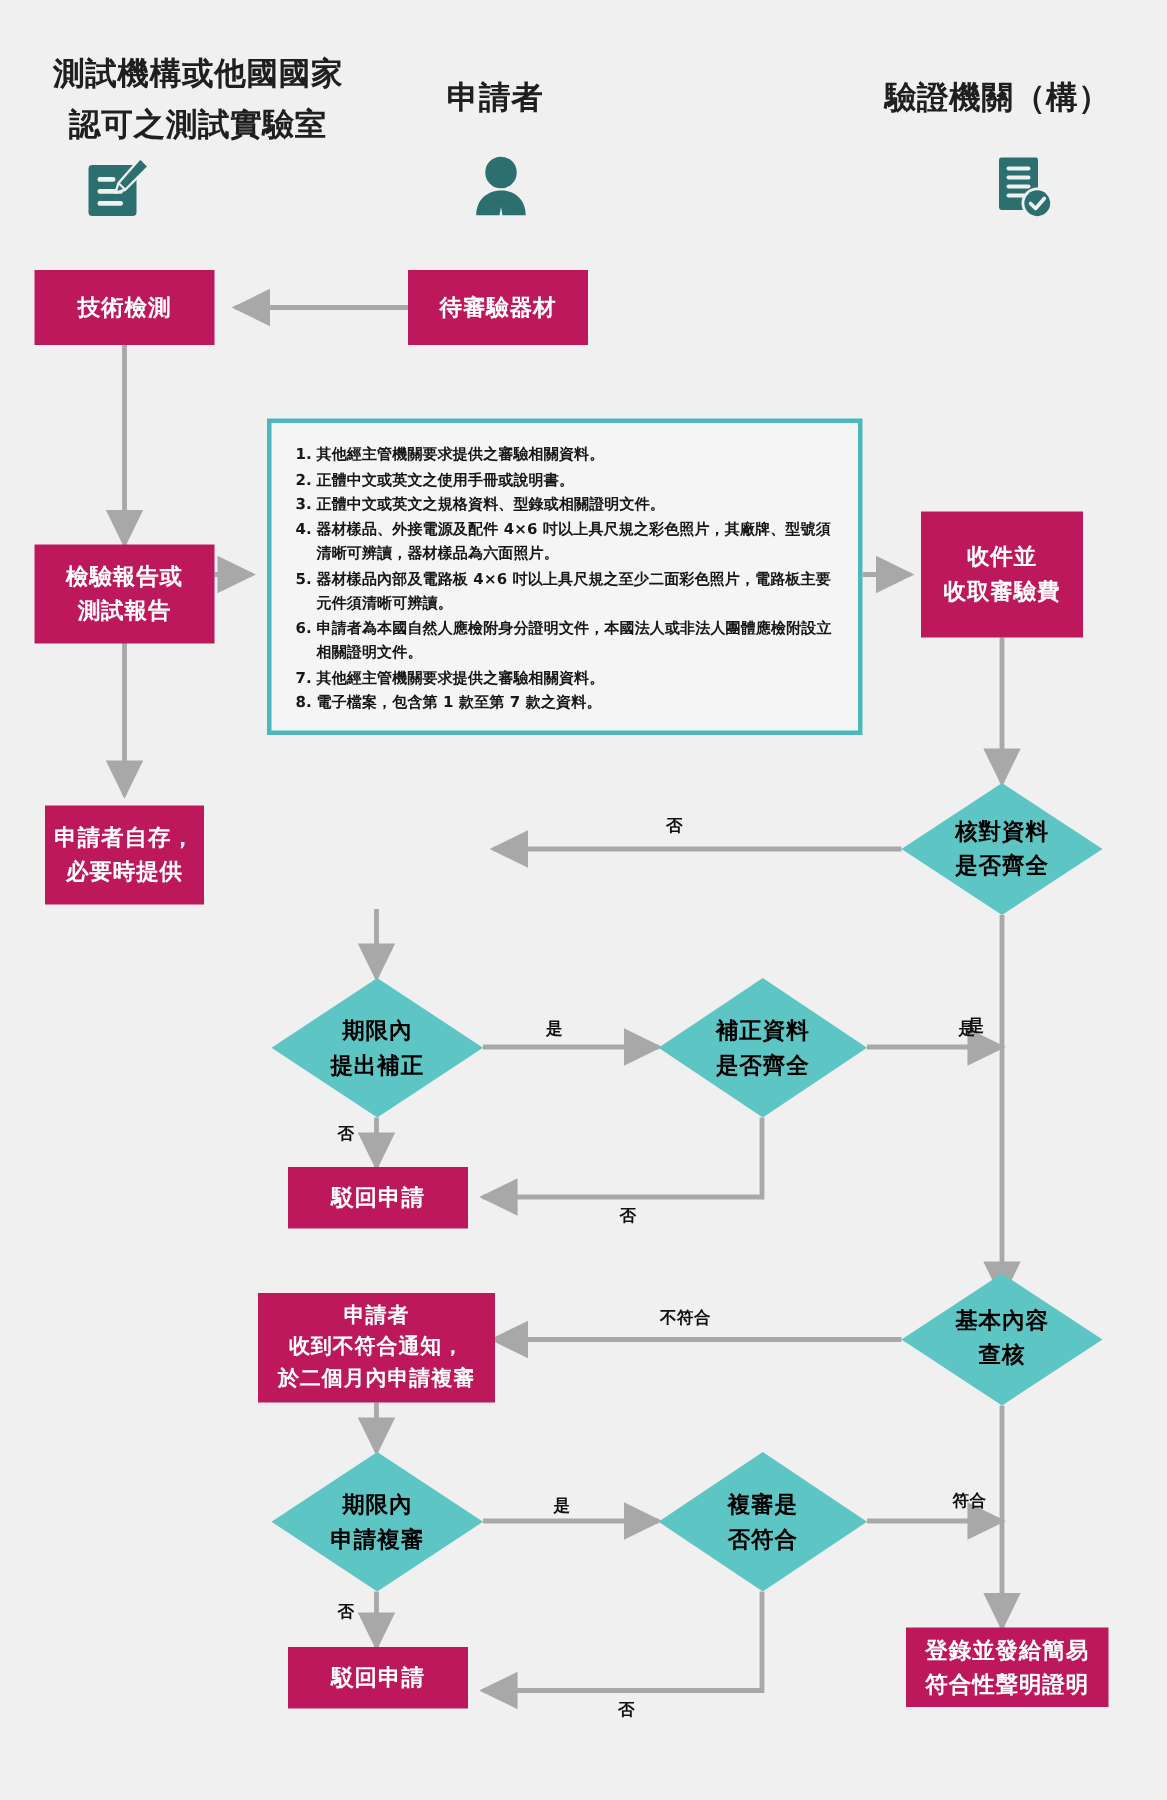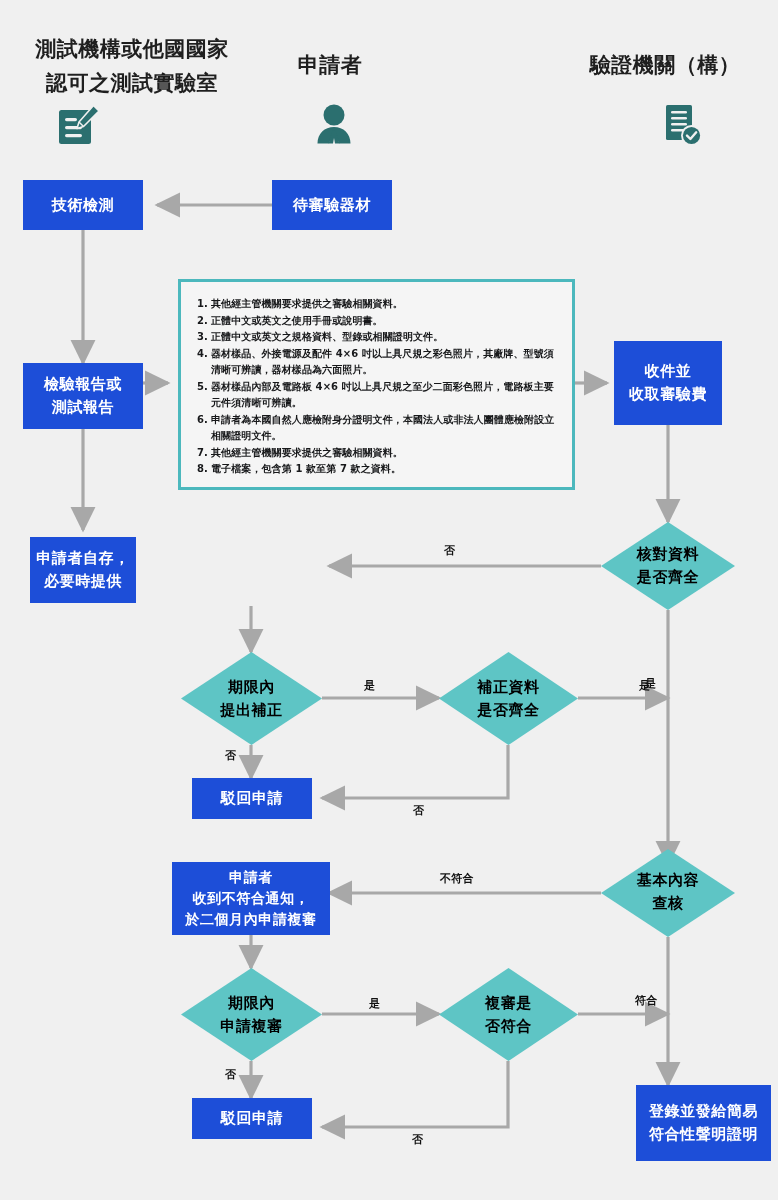--- a/index.html
+++ b/index.html
@@ -34,21 +34,21 @@
     align-items:center;
     justify-content:center;
     text-align:center;
     color:#ffffff;
     font-size:15px;
     font-weight:700;
     letter-spacing:.6px;
     line-height:23px;
     white-space:pre-line;
   }
-  .rect{background:#1d4ed8;}
+  .rect{background:#be185d;}
   .diamond-wrap{position:absolute;}
   .diamond-shape{
     position:absolute;left:0;top:0;width:100%;height:100%;
     background:#5ec5c5;
     -webkit-clip-path:polygon(50% 0,100% 50%,50% 100%,0 50%);
     clip-path:polygon(50% 0,100% 50%,50% 100%,0 50%);
   }
   .diamond-label{
     position:absolute;left:0;top:0;width:100%;height:100%;
     display:flex;align-items:center;justify-content:center;
@@ -196,21 +196,21 @@
 
 
   <div class="node rect" style="left:192px;top:778px;width:120px;height:41px;">駁回申請</div>
 
   <div class="node rect" style="left:172px;top:862px;width:158px;height:73px;font-size:14px;line-height:21px;">申請者
 收到不符合通知，
 於二個月內申請複審</div>
 
   <div class="node rect" style="left:192px;top:1098px;width:120px;height:41px;">駁回申請</div>
 
-  <div class="node rect" style="left:604px;top:1085px;width:135px;height:76px;margin-left:32px;">登錄並發給簡易
+  <div class="node rect" style="left:604px;top:1085px;width:135px;height:53px;">登錄並發給簡易
 符合性聲明證明</div>
 
   <div class="diamond-wrap" style="left:601px;top:522px;width:134px;height:88px;">
     <div class="diamond-shape"></div>
     <div class="diamond-label">核對資料
 是否齊全</div>
   </div>
 
   <div class="diamond-wrap" style="left:181px;top:652px;width:141px;height:93px;">
     <div class="diamond-shape"></div>

